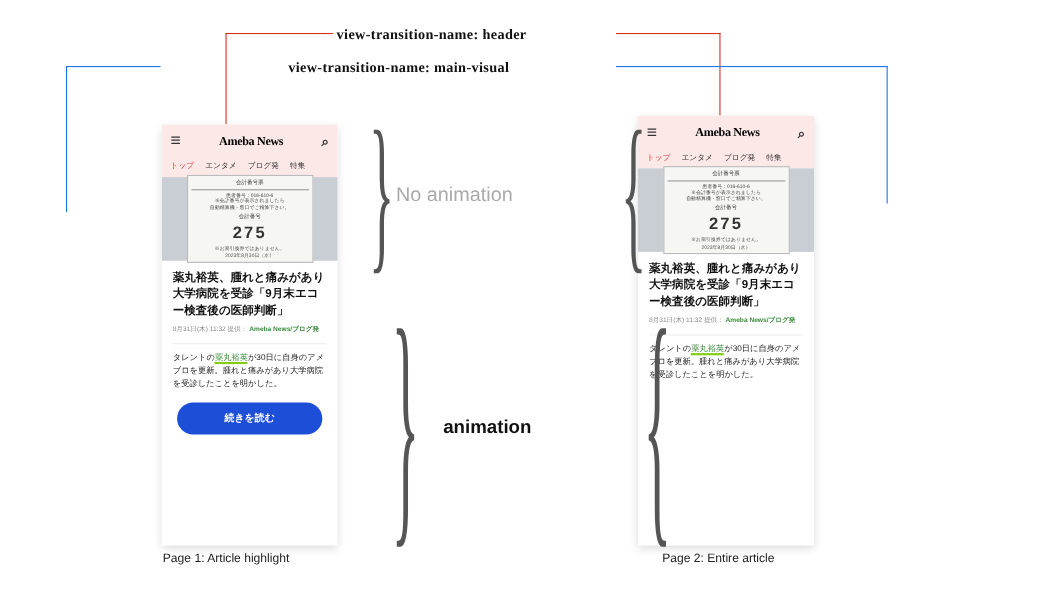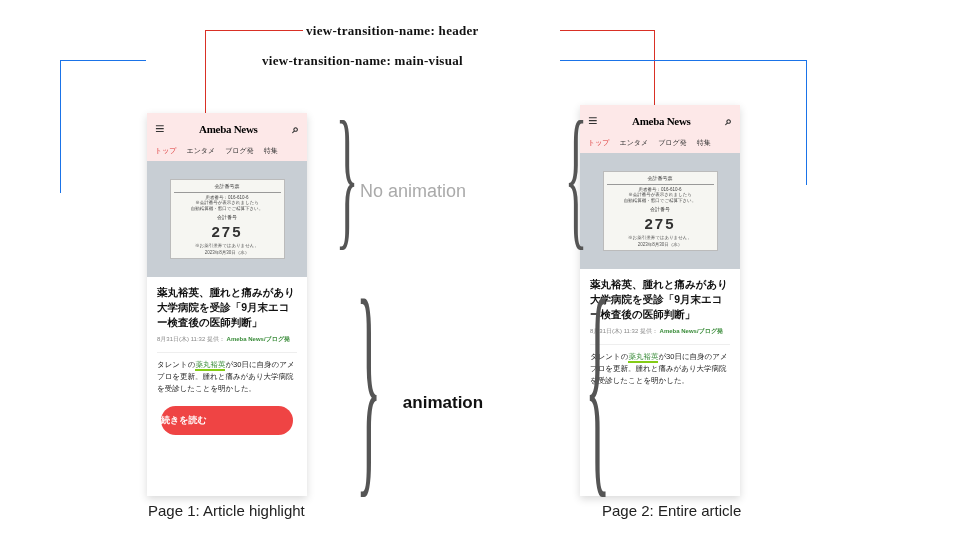--- a/index.html
+++ b/index.html
@@ -99,21 +99,21 @@
     font-size: 7px;
     color: #333;
     overflow: hidden;
     white-space: nowrap;
   }
   .tabs span:first-child { color: #d33; }
 
   .visual {
     background: #c8ced4;
     padding: 6px;
-    height: 116px;
+    height: 76px;
     display: flex;
     align-items: center;
     justify-content: center;
   }
   .ticket {
     background: #f6f6f2;
     width: 115px;
     border: 1px solid #bbb;
     font-size: 5px;
     color: #333;
@@ -156,65 +156,65 @@
   .body-text {
     font-size: 7.5px;
     color: #222;
     line-height: 1.6;
     padding: 0 10px;
   }
   .body-text .link { color: #3a8c3a; border-bottom:2px solid #84cc16;margin-top:16px; }
 
   .cta {
     margin: 11px 14px 0;
-    background: #ef4444;
+    background: #1d4ed8;
     color: #fff;
     font-size: 9px;
     font-weight: 600;
+    text-align: center;
     border-radius: 18px;
     padding: 8px 0;
   }
 
   
   .brace {
     position: absolute;
     font-family: 'Times New Roman', serif;
     color: #555;
     line-height: 1;
     user-select: none;
   }
   .brace-top-left  { left: 311px; top: 100px; font-size: 150px; transform: scaleX(0.32) scaleY(1.05); }
   .brace-top-right { left: 540px; top: 100px; font-size: 150px; transform: scaleX(0.32) scaleY(1.05); }
   .brace-bot-left  { left: 311px; top: 264px; font-size: 240px; transform: scaleX(0.22) scaleY(1.0); }
   .brace-bot-right { left: 540px; top: 264px; font-size: 240px; transform: scaleX(0.22) scaleY(1.0); }
 
   .anno {
     position: absolute;
     font-family: -apple-system, sans-serif;
-    margin-top: 14px;
   }
   .anno-noanim {
     left: 360px; top: 167px;
     font-size: 18px;
     color: #aaa;
     font-weight: 400;
   }
   .anno-fade {
     left: 338px; top: 355px;
     font-size: 17px;
     color: #111;
     font-weight: 700;
     text-align: center;
     line-height: 1.35;
     width: 210px;
   }
 
   .caption {
     position: absolute;
-    font-size: 15px;
+    font-size: 11px;
     color: #222;
     top: 502px;
   }
   .cap1 { left: 148px; }
   .cap2 { left: 602px; }
 
   .body-text p { margin-bottom: 6px; }
 </style>
 </head>
 <body>

